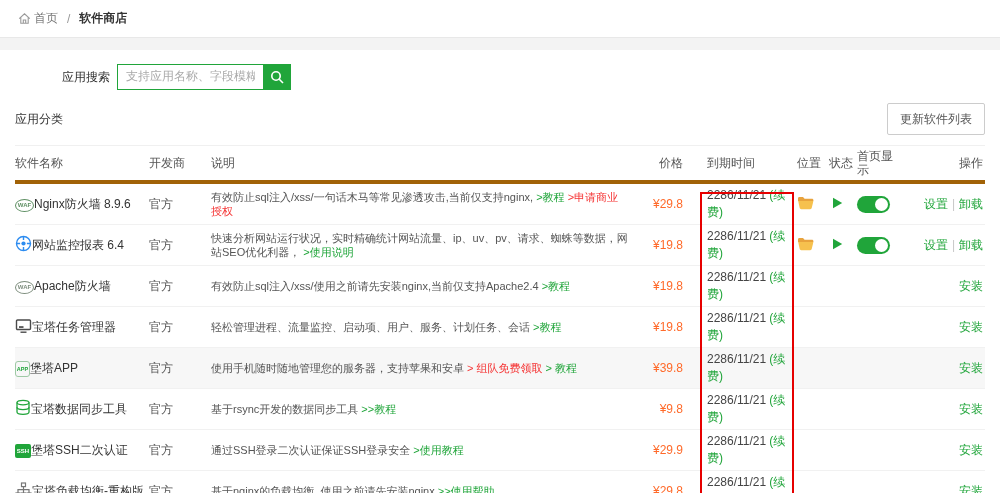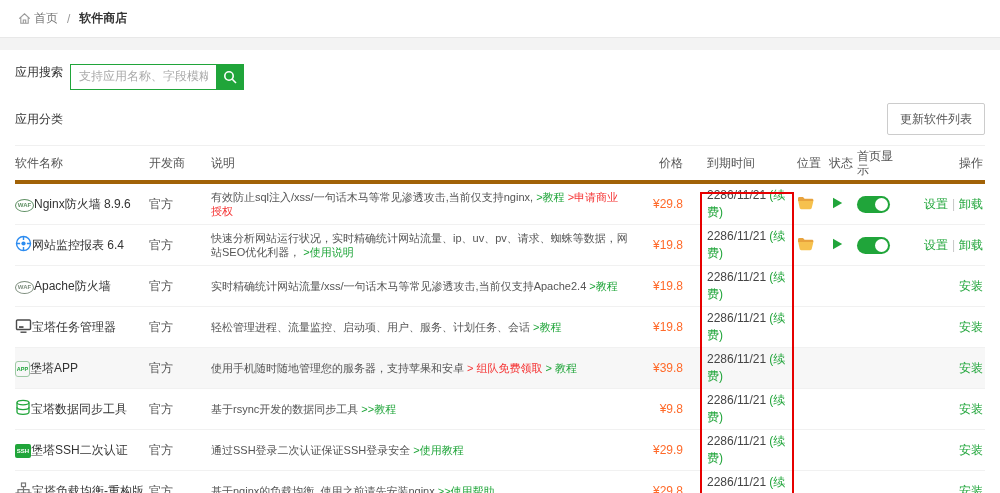--- a/index.html
+++ b/index.html
@@ -17,21 +17,21 @@
   .crumb { display:flex; align-items:center; gap:6px; color:#777; }
   .crumb .home { display:flex; align-items:center; gap:3px; cursor:pointer; }
   .crumb .sep { color:#999; padding:0 3px; }
   .crumb .cur { color:#333; font-weight:bold; }
   
   .card {
     position:absolute; top:50px; left:0; width:1000px; height:460px;
     background:#fff; padding:0 15px;
   }
   
-  .search-row { display:flex; margin-top:14px; height:26px; }
+  .search-row { display:flex; align-items:center; margin-top:14px; height:26px;margin-left:47px; }
   .row-label { width:55px; color:#333; flex:0 0 55px; }
   .search-box { display:flex; align-items:stretch; height:26px; }
   .search-input {
     width:146px; height:26px; border:1px solid var(--green); border-right:none;
     padding:0 8px; font-size:12px; color:#333; outline:none;
     font-family:Liberation Mono, monospace;
   }
   .search-input::placeholder { color:#aaa; }
   .search-btn {
     width:28px; height:26px; background:var(--green); border:none; cursor:pointer;
@@ -233,21 +233,21 @@
           <td class="t-act"><a>设置</a><span class="sep">|</span><a>卸载</a></td>
         </tr>
         <tr style="height: 27px;">
           <td>
             <div class="c-name">
               <span><span class="ic ic-waf">WAF</span></span>
               <span class="nm">Apache防火墙</span>
             </div>
           </td>
           <td class="t-dev">官方</td>
-          <td class="t-desc"><span>实时精确统计网站流量/xss/一句话木马等常见渗透攻击,当前仅支持Apache2.4 </span><a class="lnk-g">&gt;教程</a></td>
+          <td class="t-desc"><span>有效防止sql注入/xss/使用之前请先安装nginx,当前仅支持Apache2.4 </span><a class="lnk-g">&gt;教程</a></td>
           <td class="t-price">¥19.8</td>
           <td class="t-exp"><span>2286/11/21</span><a class="renew lnk-g">(续费)</a></td>
           <td class="t-loc"></td>
           <td class="t-stat"></td>
           <td class="t-tog"></td>
           <td class="t-act"><a>安装</a></td>
         </tr>
         <tr style="height: 27px;">
           <td>
             <div class="c-name">

